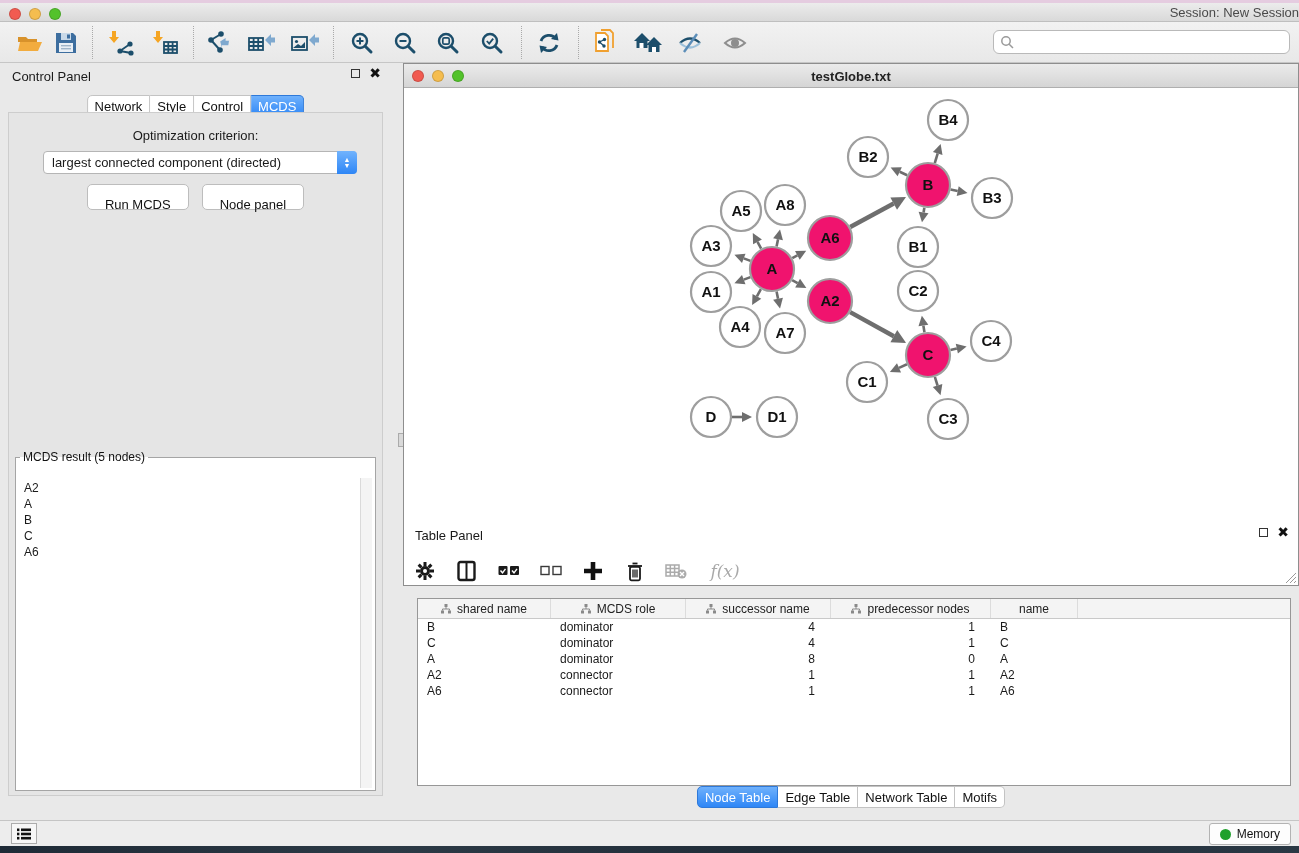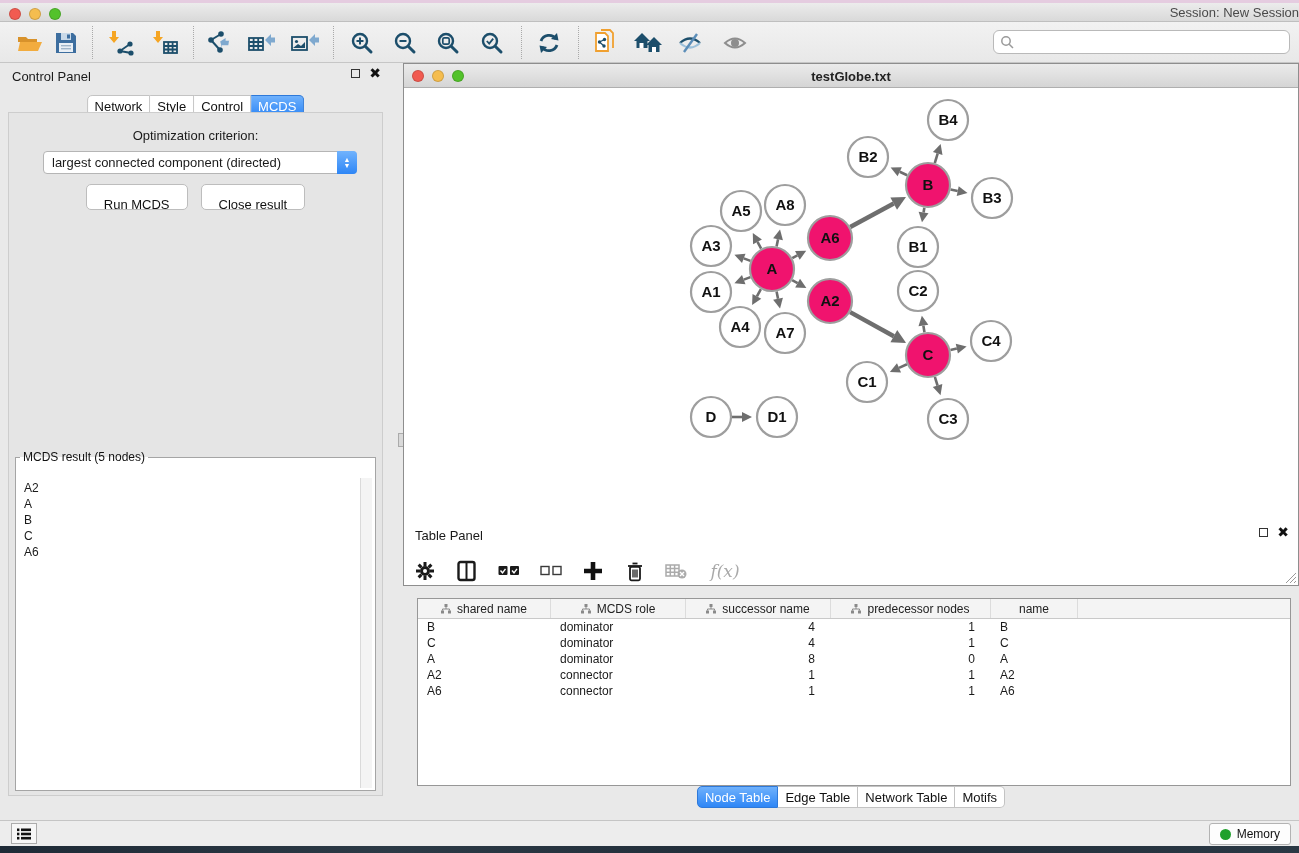--- a/index.html
+++ b/index.html
@@ -278,21 +278,21 @@
       <div class="opt-label">Optimization criterion:</div>
       <div class="criterion-select">
         <span class="val">largest connected component (directed)</span>
         <span class="stepper">
             <span>▲</span>
             <span>▼</span>
           </span>
       </div>
       <div class="cp-buttons">
         <button class="mac-btn">Run MCDS</button>
-        <button class="mac-btn">Close result</button>
+        <button class="mac-btn">Node panel</button>
       </div>
       <fieldset class="result-box">
         <legend>MCDS result (5 nodes)</legend>
         <div class="result-list" id="result-list">
             <div>A2</div>
             <div>A</div>
             <div>B</div>
             <div>C</div>
             <div>A6</div>
           </div>

